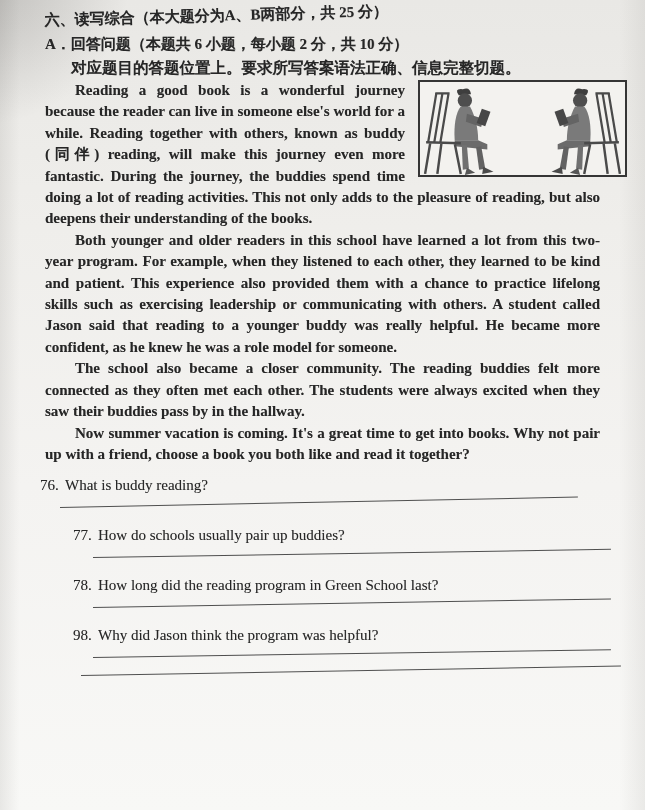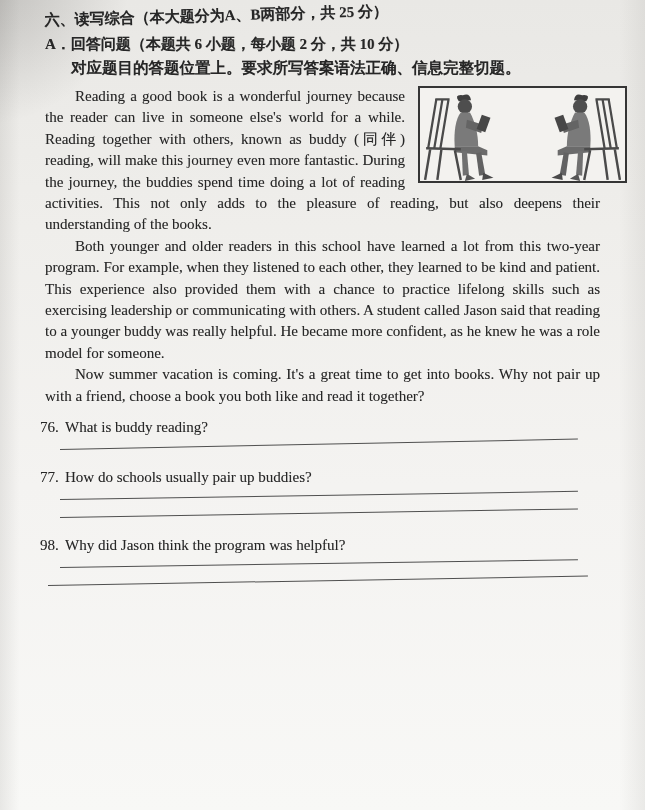--- a/index.html
+++ b/index.html
@@ -19,35 +19,35 @@
   }
   .inner { padding:8px 45px 0 45px; }
 
   
   .hline { font-size:15px; line-height:24px; font-weight:bold; white-space:nowrap;
            text-shadow:0.3px 0.3px 0.6px rgba(45,45,45,.35); }
   .h-section { transform:rotate(-1.5deg); transform-origin:0 100%; }
   .h-indent { padding-left:26px; font-size:15.5px; }
 
   
-  .passage { margin-top:6px; font-size:15px; line-height:21.4px; text-align:justify;
-             text-shadow:0.25px 0.25px 0.5px rgba(50,50,50,.30); }
+  .passage { margin-top:0; font-size:15px; line-height:21.4px; text-align:justify;
+             text-shadow:0.25px 0.25px 0.5px rgba(50,50,50,.30);font-weight:bold; }
   .passage p { margin:0; text-indent:30px; }
   .illustration {
     float:right; width:209px; height:97px;
     margin:0 -27px 10px 13px;
     box-sizing:border-box;
     border:2px solid #353535;
     background:#f3f2ef;
   }
   .illustration svg { display:block; width:100%; height:100%; }
 
   
   .questions { margin-top:10px; padding:0 40px; }
-  .question + .question { margin-top:17px; }
+  .question + .question { margin-top:17px;margin-left:33px; }
   .q-row { font-size:15px; line-height:20px; white-space:nowrap;
            text-shadow:0.25px 0.25px 0.5px rgba(50,50,50,.30); }
   .q-num { display:inline-block; width:25px; }
   .answer-line { margin:12px 0 0 20px; width:518px; height:0;
                  border-bottom:1.3px solid #4f4f4f;
                  transform-origin:left center; }
   .question:nth-child(1) .answer-line { transform:rotate(-1.15deg); }
   .question:nth-child(2) .answer-line { transform:rotate(-0.9deg); }
   .question:nth-child(3) .answer-line { transform:rotate(-0.95deg); }
   .question:nth-child(4) .answer-line { transform:rotate(-0.85deg); }
@@ -81,20 +81,21 @@
               <path d="M42 81 L50 86 L40 88 Z" fill="#565656"></path>
               <path d="M2 56 L36 57 M6 57 L1 87 M30 57 L36 87 M17 57 L13 87" stroke="#4a4a4a" stroke-width="2.4" fill="none"></path>
             </g>
           </defs>
           <use href="#reader" transform="translate(4 2)"></use>
           <use href="#reader" transform="translate(197 2) scale(-1 1)"></use>
         </svg>
       </div>
       <p>Reading a good book is a wonderful journey because the reader can live in someone else's world for a while. Reading together with others, known as buddy (同伴) reading, will make this journey even more fantastic. During the journey, the buddies spend time doing a lot of reading activities. This not only adds to the pleasure of reading, but also deepens their understanding of the books.</p>
       <p>Both younger and older readers in this school have learned a lot from this two-year program. For example, when they listened to each other, they learned to be kind and patient. This experience also provided them with a chance to practice lifelong skills such as exercising leadership or communicating with others. A student called Jason said that reading to a younger buddy was really helpful. He became more confident, as he knew he was a role model for someone.</p>
+      <p>The school also became a closer community. The reading buddies felt more connected as they often met each other. The students were always excited when they saw their buddies pass by in the hallway.</p>
       <p>Now summer vacation is coming. It's a great time to get into books. Why not pair up with a friend, choose a book you both like and read it together?</p>
     </div>
 
   </div>
 
   <div class="questions">
 
     <div class="question">
       <div class="q-row">
         <span class="q-num">76.</span><span class="q-text">What is buddy reading?</span>
@@ -103,20 +104,23 @@
     </div>
 
     <div class="question">
       <div class="q-row">
         <span class="q-num">77.</span><span class="q-text">How do schools usually pair up buddies?</span>
       </div>
       <div class="answer-line"></div>
     </div>
 
     <div class="question">
+      <div class="q-row">
+        <span class="q-num">78.</span><span class="q-text">How long did the reading program in Green School last?</span>
+      </div>
       <div class="answer-line"></div>
     </div>
 
     <div class="question">
       <div class="q-row">
         <span class="q-num">98.</span><span class="q-text">Why did Jason think the program was helpful?</span>
       </div>
       <div class="answer-line"></div>
     </div>
 

